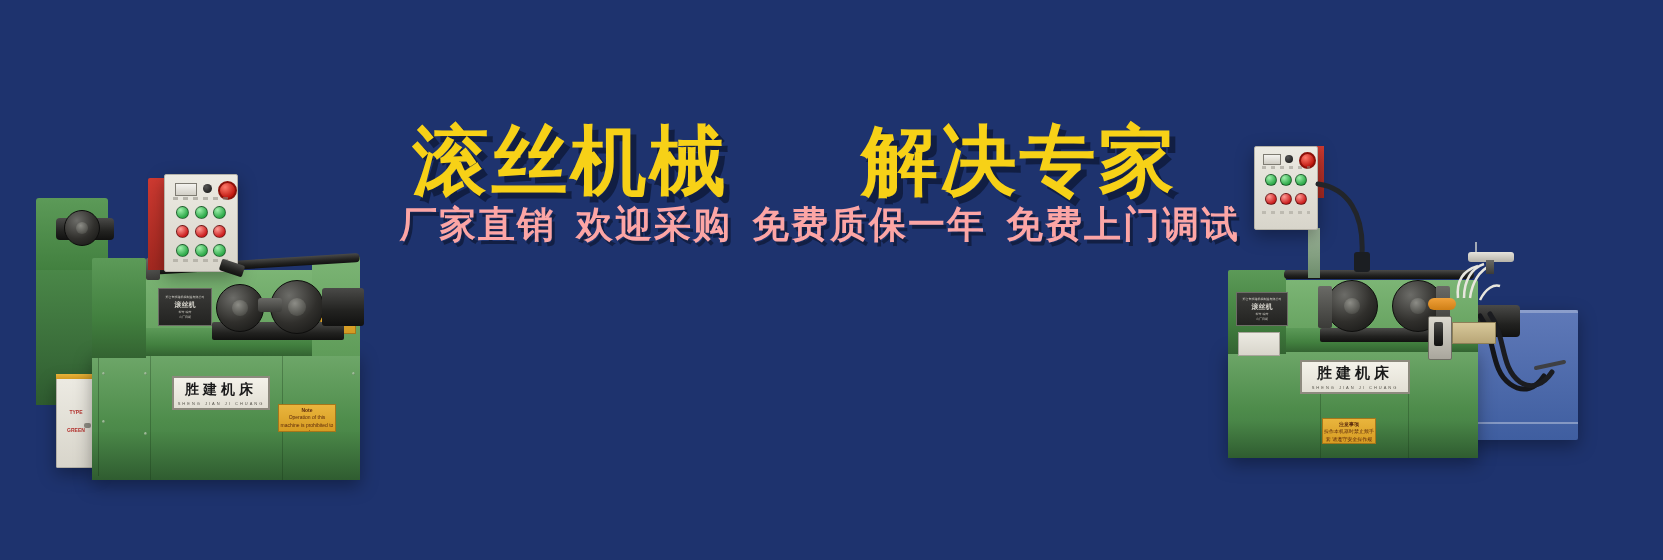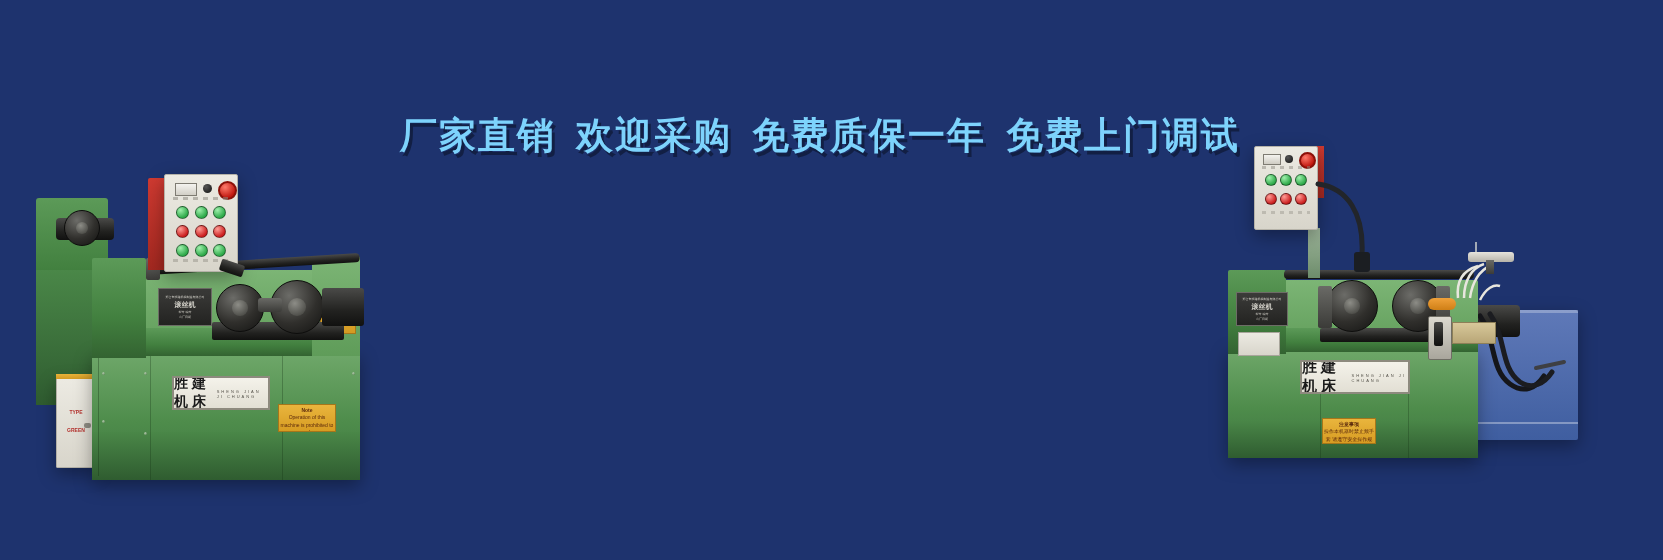--- a/index.html
+++ b/index.html
@@ -56,29 +56,29 @@
     font-weight: bold;
     color: #f2e6c4;
     line-height: 1;
     white-space: nowrap;
     letter-spacing: 2px;
     text-shadow: 3px 4px 0 rgba(10,18,40,0.6);
     font-family: "DejaVu Serif", "Liberation Serif", serif;
   }
   .tagline-1 .sp { display:inline-block; width: 22px; }
   .tagline-2 {
-    margin-top: 22px;
+    margin-top: 10px;
     font-size: 37px;
     font-weight: bold;
-    color: #7dd3fc;
+    color: #fca5a5;
     line-height: 1;
     white-space: nowrap;
     letter-spacing: 2px;
     text-shadow: 3px 4px 0 rgba(10,18,40,0.6);
-    font-family: Liberation Sans, sans-serif;
+    font-family: Liberation Mono, monospace;
   }
   .tagline-2 .sp { display:inline-block; width: 20px; }
 
   
   .machine { position: absolute; z-index: 20; }
   .pc { position: absolute; }
 
   .green-a { background: linear-gradient(180deg,#6fa86a 0%,#4e8c4b 55%,#3d7340 100%); }
   .green-b { background: linear-gradient(180deg,#5c9a58 0%,#42803f 60%,#336331 100%); }
   .green-c { background: linear-gradient(180deg,#7cb575 0%,#5f9c59 100%); }
@@ -86,21 +86,21 @@
   .dark-metal { background: linear-gradient(180deg,#4a4a48 0%,#222220 60%,#111110 100%); }
   .mid-metal { background: linear-gradient(180deg,#6a6a66 0%,#3b3b38 100%); }
   .panelbox { background: linear-gradient(180deg,#eceae2 0%,#d8d5cb 100%); }
   .yellowlabel { background: linear-gradient(180deg,#e8b23a 0%,#d39a22 100%); }
   .bluetank { background: linear-gradient(180deg,#5f79b8 0%,#3f5ea0 100%); }
 
   .brandplate {
     background: linear-gradient(180deg,#f4f2ea 0%,#e2dfd4 100%);
     border: 2px solid #8d8a7e;
     display: flex;
-    flex-direction: row;
+    flex-direction: column;
     align-items: center;
     justify-content: center;
     overflow: hidden;
   }
   .brandplate .cn {
     color: #1a1a1a;
     font-weight: bold;
     letter-spacing: 4px;
     font-family: "DejaVu Serif", "Liberation Serif", serif;
   }
@@ -260,20 +260,25 @@
         <span class="lamp green" style="width:11px;height:11px;"></span>
       </div>
       <div class="pc" style="left:8px; top:84px; width:58px; height:3px; background:repeating-linear-gradient(90deg,#8e8b82 0 5px,transparent 5px 10px); opacity:.45;"></div>
     </div>
 
     <div class="pc dark-metal" style="left:200px; top:182px; width:24px; height:12px; border-radius:2px; transform:rotate(18deg);"></div>
   </div>
 
   <div class="text-block">
 
+    <div class="headline">
+      <span>滚丝机械</span>
+      <span class="gap"></span>
+      <span>解决专家</span>
+    </div>
 
 
     <div class="tagline-2">
       <span>厂家直销</span><span class="sp"></span><span>欢迎采购</span><span class="sp"></span><span>免费质保一年</span><span class="sp"></span><span>免费上门调试</span>
     </div>
   </div>
 
   <div class="machine" style="left:1170px; top:120px; width:400px; height:340px;">
 
     <div class="pc bluetank shadow-soft" style="left:300px; top:190px; width:108px; height:130px; border-radius:2px;"></div>

